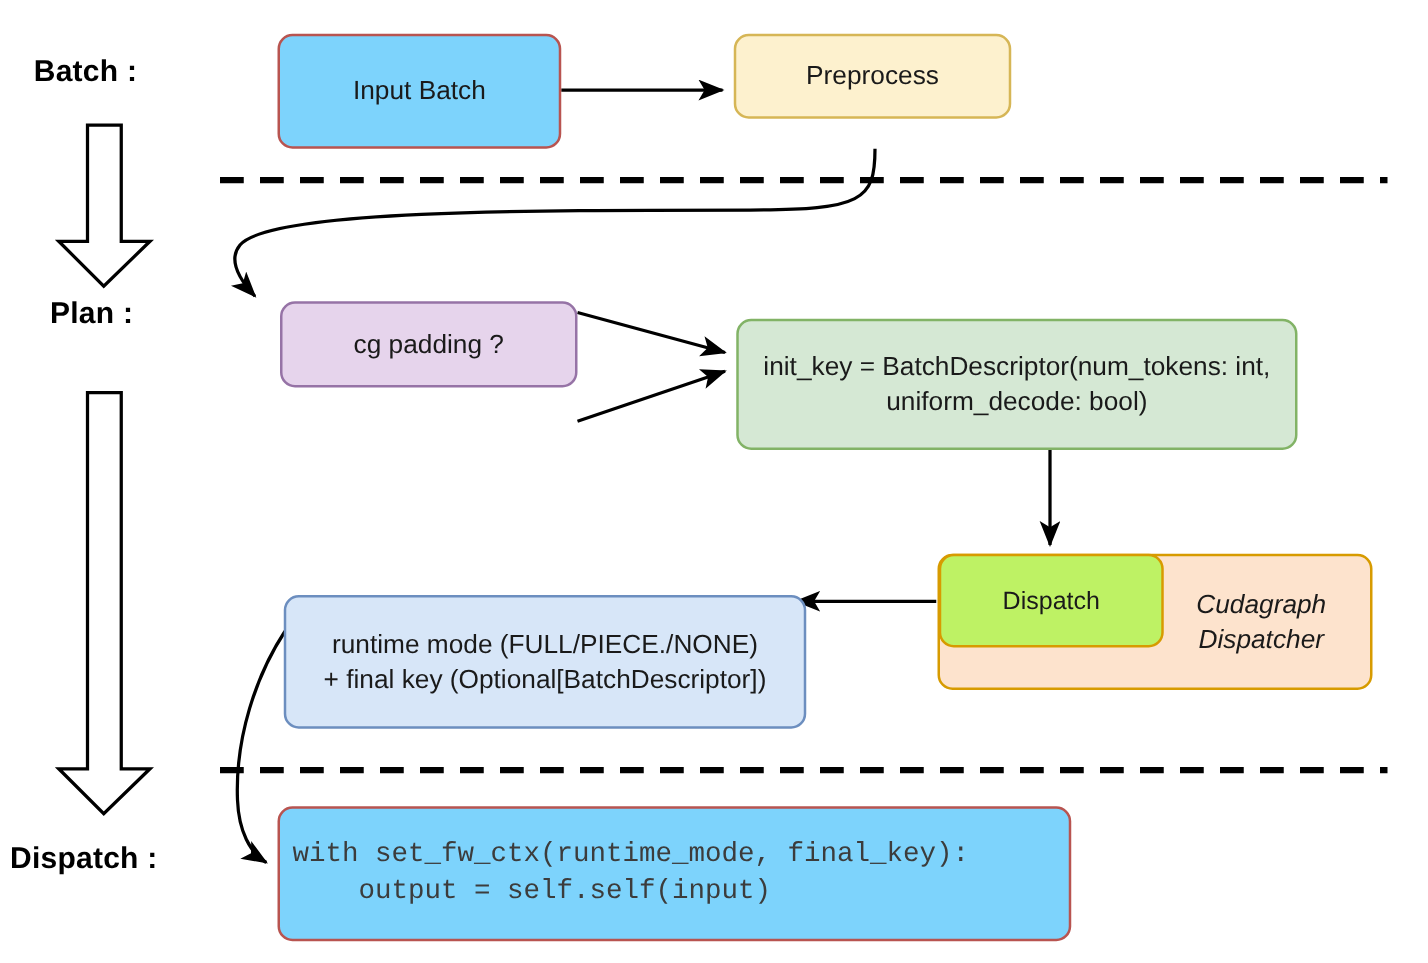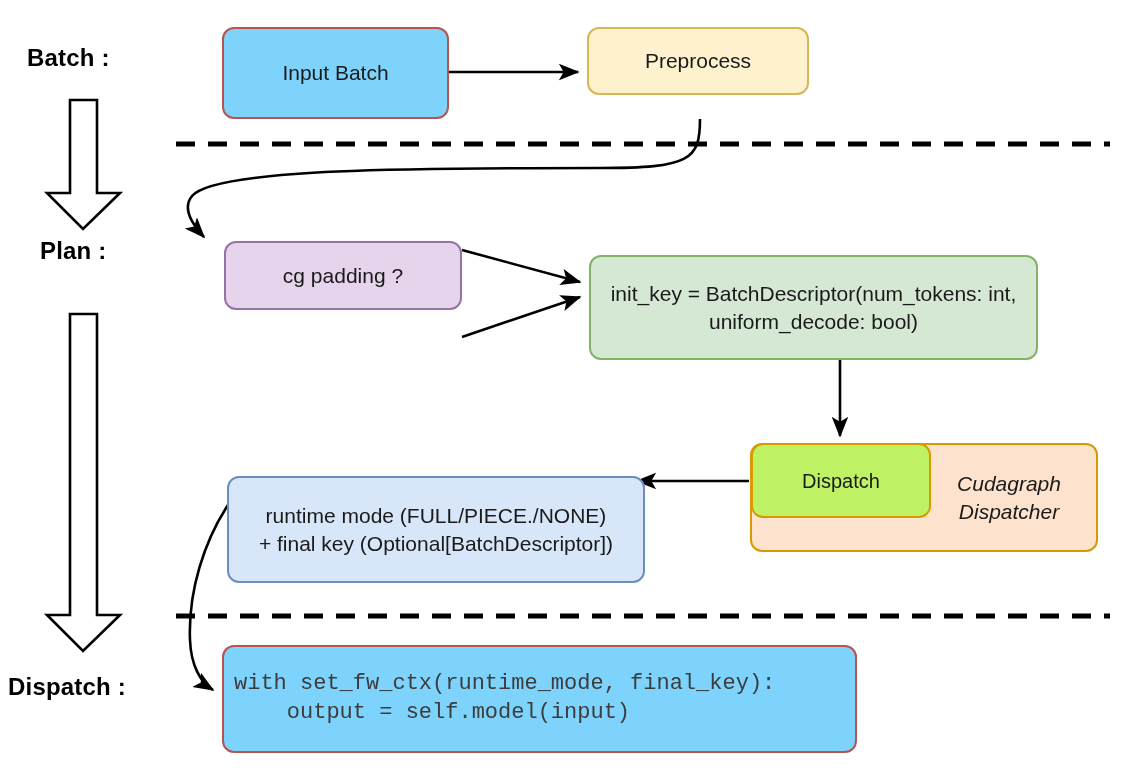--- a/index.html
+++ b/index.html
@@ -146,16 +146,16 @@
     <span class="label">Cudagraph
 Dispatcher</span>
   </div>
 
   <div class="node n-orange-inner" style="left:751px; top:443px; width:180px; height:75px; font-size:20px;">
     <span class="label">Dispatch</span>
   </div>
 
   <div class="node n-red code" style="left:222px; top:645px; width:635px; height:108px;">
     <span class="label">with set_fw_ctx(runtime_mode, final_key):
-    output = self.model(input)</span>
+    output = self.self(input)</span>
   </div>
 
 </div>
 
 </body></html>

